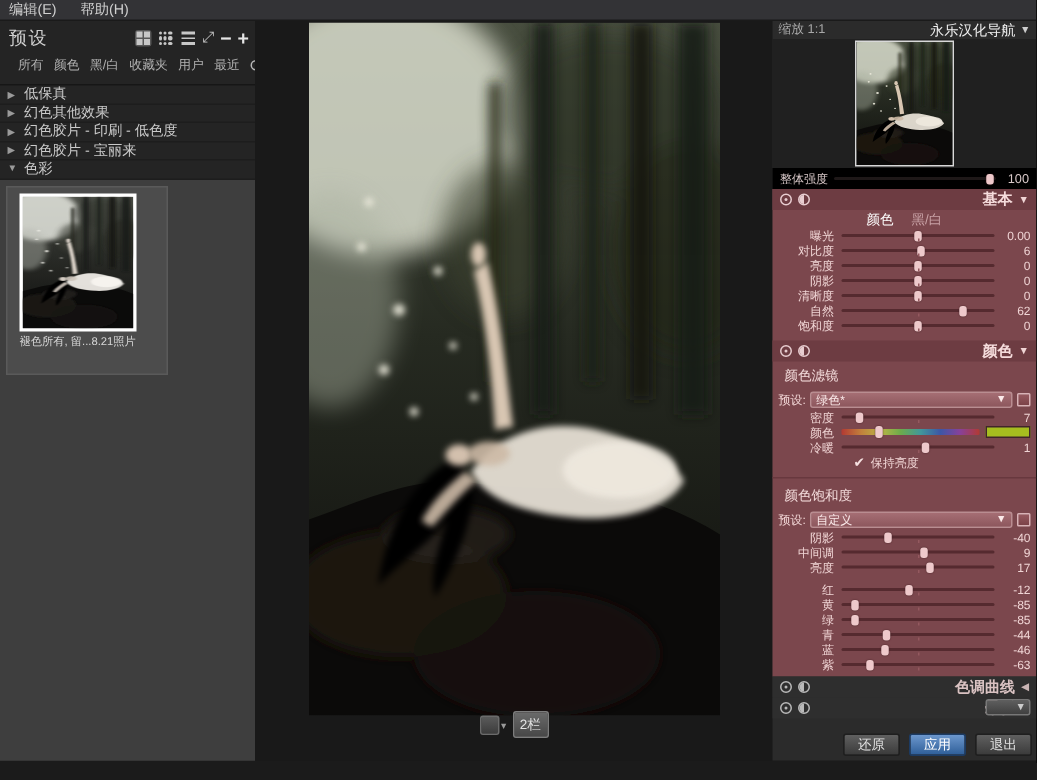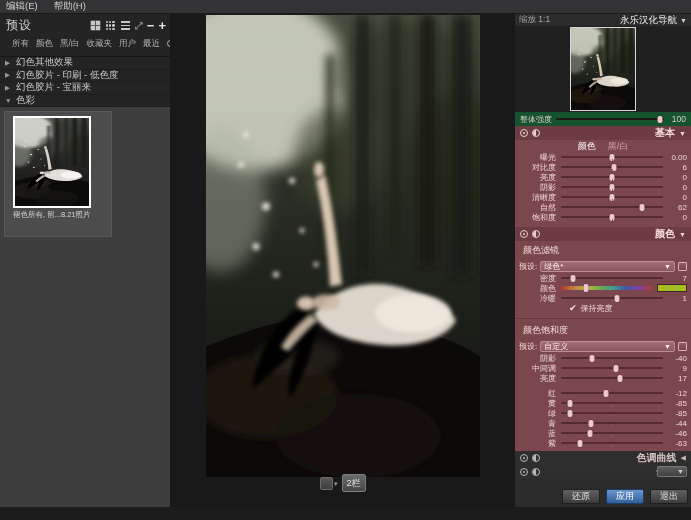--- a/index.html
+++ b/index.html
@@ -79,21 +79,21 @@
   
   .right-panel { width: 176px; background: #2b2b2b; display: flex; flex-direction: column;
     position: relative; }
   .nav-header { height: 12px; display: flex; align-items: center; padding: 0 4px; }
   .nav-zoom { font-size: 8.5px; color: #a8a8a8; }
   .nav-title { margin-left: auto; font-size: 9.5px; color: #f0f0f0; }
   .nav-chev { font-size: 7px; color: #cdcdcd; margin-left: 3px; }
   .nav-area { height: 86px; background: #202020; display: flex; justify-content: center; }
   .nav-thumb { margin-top: 1px; width: 66px; height: 84px; border: 1px solid #d8d8d8; }
   .nav-thumb svg { display: block; }
-  .strength-row { height: 14px; background: #14532d; display: flex; align-items: center;
+  .strength-row { height: 14px; background: #000000; display: flex; align-items: center;
     padding: 0 5px; gap: 4px; }
   .strength-label { font-size: 8px; color: #d9c9c9; white-space: nowrap; }
   .strength-track { flex: 1; height: 2px; background: #1e1818; position: relative; border-radius: 1px; }
   .strength-val { font-size: 8.5px; color: #d9c9c9; width: 18px; text-align: right; }
   .maroon { background: #7b474d; }
   .sec-header { height: 14px; display: flex; align-items: center; padding: 0 5px;
     background: #6d3c42; }
   .sec-header.gray { background: #2e2e2e; }
   .circ { width: 8px; height: 8px; border-radius: 50%; border: 1px solid #e8cdd0;
     margin-right: 4px; position: relative; }
@@ -268,20 +268,24 @@
           <span class="lp-tab">黑/白</span>
           <span class="lp-tab">收藏夹</span>
           <span class="lp-tab">用户</span>
           <span class="lp-tab">最近</span>
           <span class="search"></span>
         </div>
       </div>
       <div class="lp-cats">
         <div class="cat">
           <span class="cat-arrow">▶</span>
+          <span class="cat-label">低保真</span>
+        </div>
+        <div class="cat">
+          <span class="cat-arrow">▶</span>
           <span class="cat-label">幻色其他效果</span>
         </div>
         <div class="cat">
           <span class="cat-arrow">▶</span>
           <span class="cat-label">幻色胶片 - 印刷 - 低色度</span>
         </div>
         <div class="cat">
           <span class="cat-arrow">▶</span>
           <span class="cat-label">幻色胶片 - 宝丽来</span>
         </div>

